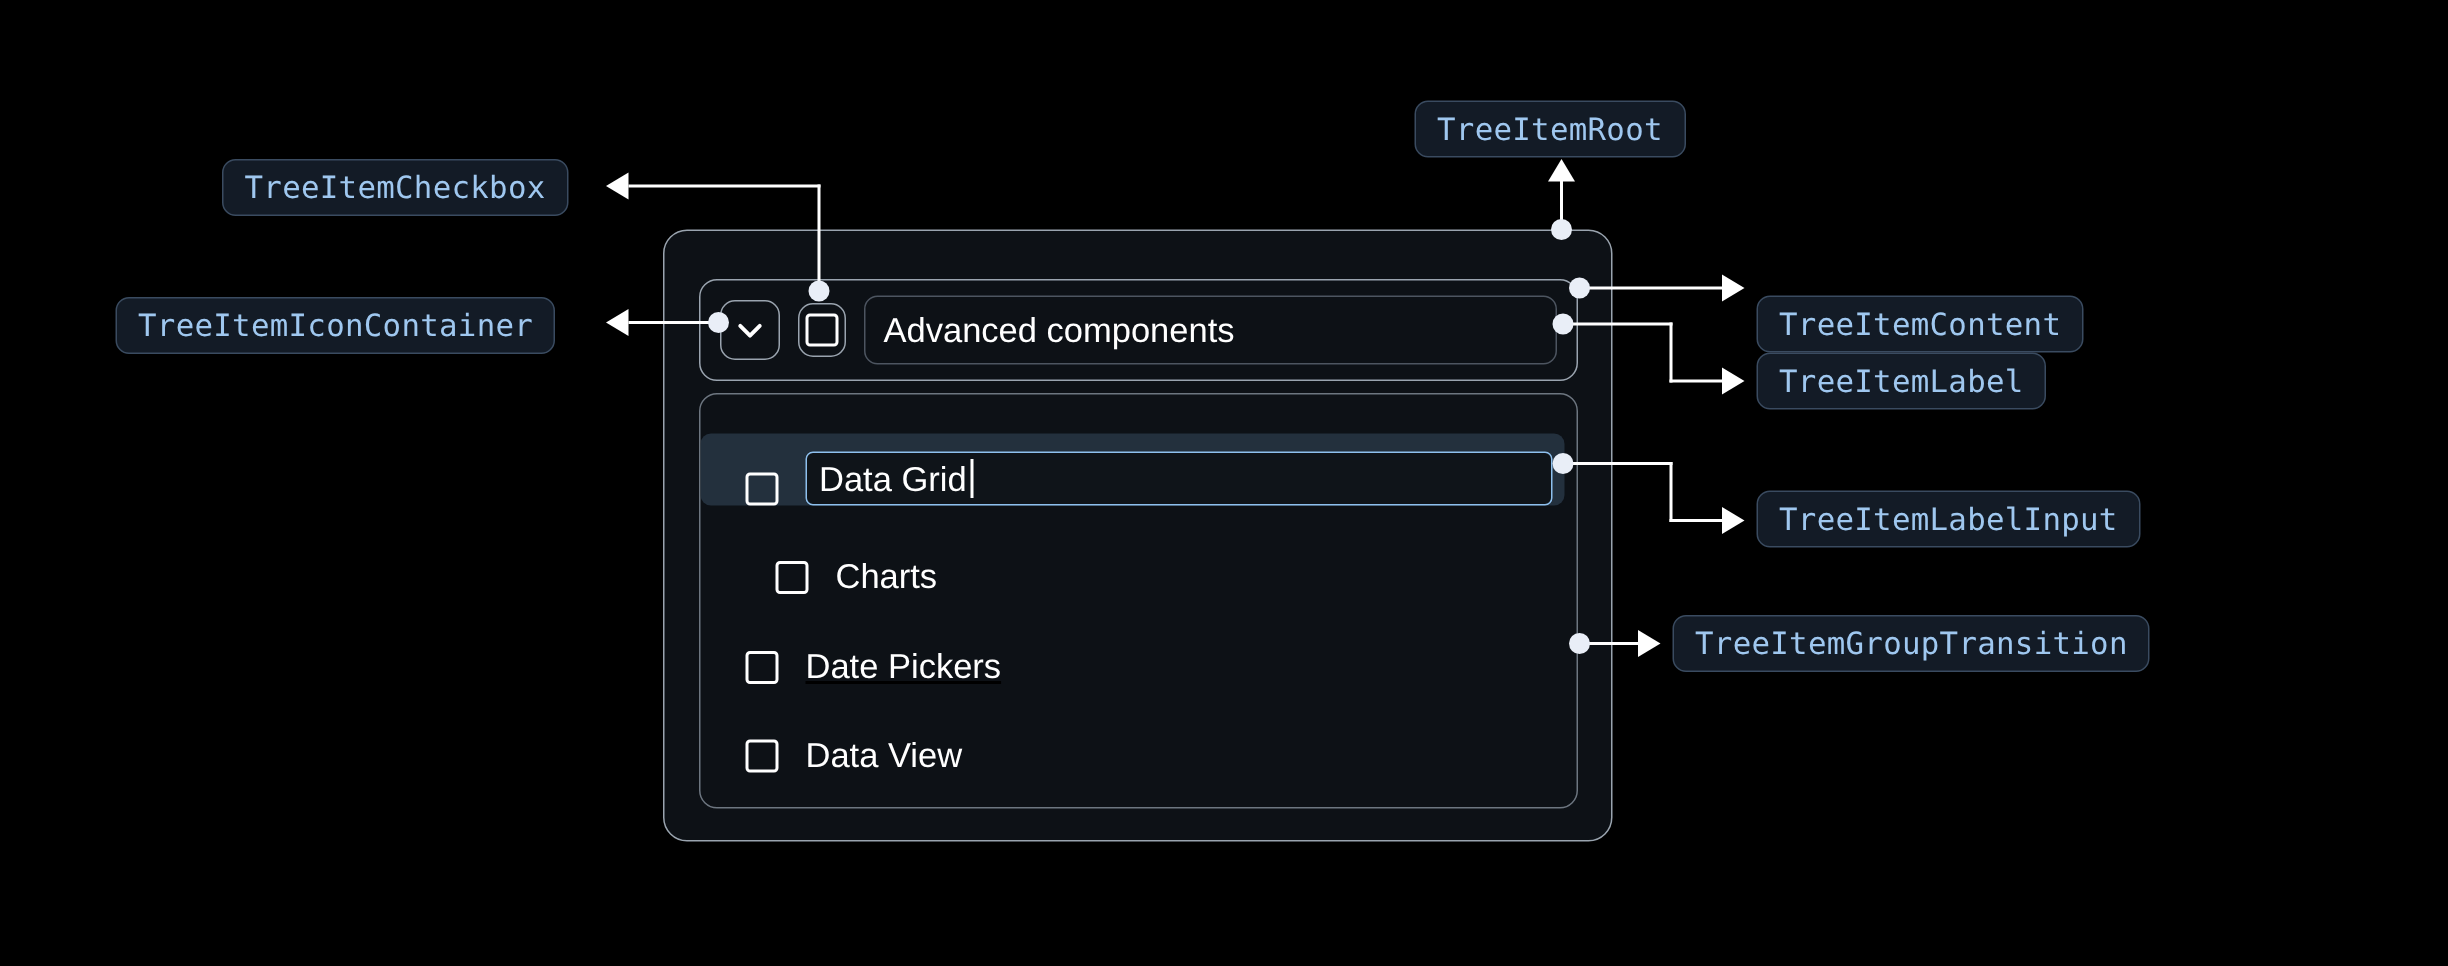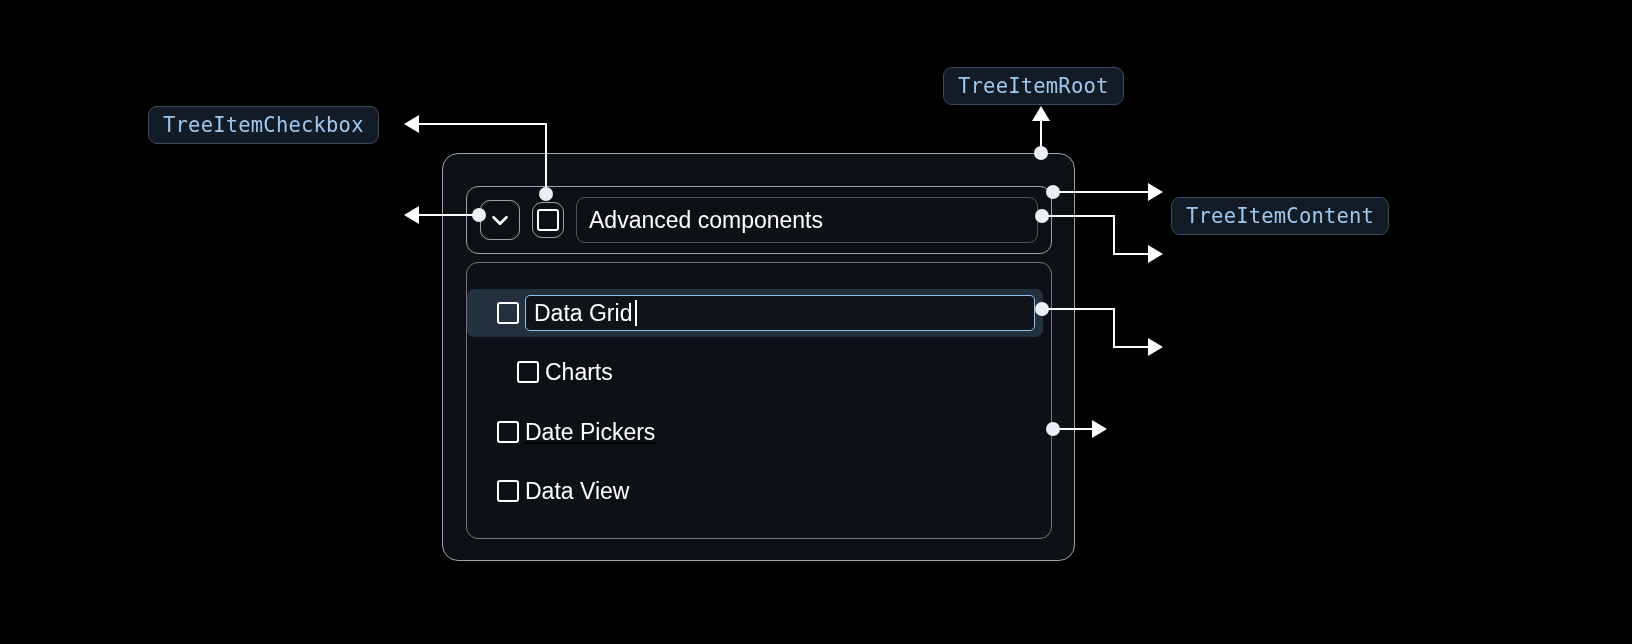--- a/index.html
+++ b/index.html
@@ -166,22 +166,22 @@
     border-radius: 12px;
     overflow: hidden;
   }
 
   .child-row {
     position: absolute;
     left: 30px;
     width: 546px;
     height: 48px;
     display: flex;
-    align-items: center;
-    gap: 6px;
+    align-items: flex-end;
+    gap: 18px;
     box-sizing: border-box;
     border-radius: 7px;
   }
   .child-row.selected {
     left: 0px;
     width: 576px;
     padding-left: 30px;
     background: #23303d;
   }
   .child-cbox {
@@ -302,21 +302,25 @@
   <div class="seg v" style="left:1113px; top:308px; height:40px;"></div>
   <div class="seg h" style="left:1113px; top:346px; width:38px;"></div>
   <div class="arrow right" style="left:1148px; top:338px;"></div>
 
   <div class="dot" style="left:1046px; top:422px;"></div>
   <div class="seg h" style="left:1053px; top:428px; width:42px;"></div>
   <div class="arrow right" style="left:1092px; top:420px;"></div>
 
   <div class="chip" style="left:148px; top:106px;">TreeItemCheckbox</div>
 
+  <div class="chip" style="left:77px; top:198px;">TreeItemIconContainer</div>
 
   <div class="chip" style="left:943px; top:67px;">TreeItemRoot</div>
 
   <div class="chip" style="left:1171px; top:173px;margin-top:24px;">TreeItemContent</div>
 
-
-
+  <div class="chip" style="left:1171px; top:235px;">TreeItemLabel</div>
+
+  <div class="chip" style="left:1171px; top:327px;">TreeItemLabelInput</div>
+
+  <div class="chip" style="left:1115px; top:410px;">TreeItemGroupTransition</div>
 
 </div>
 
 </body></html>

